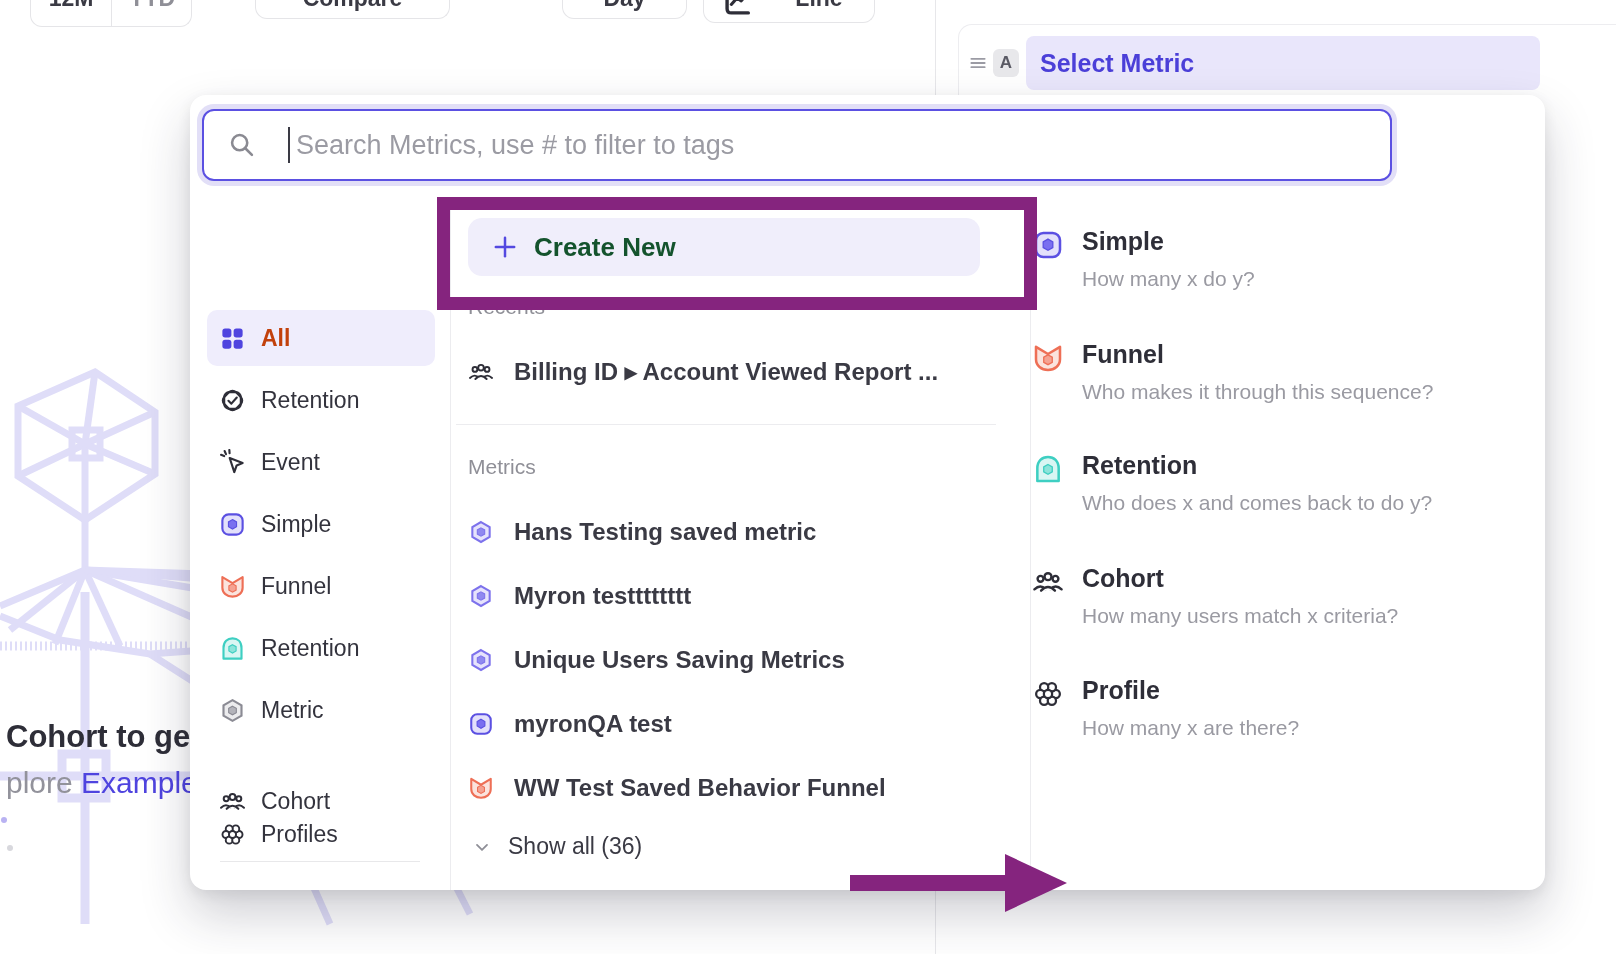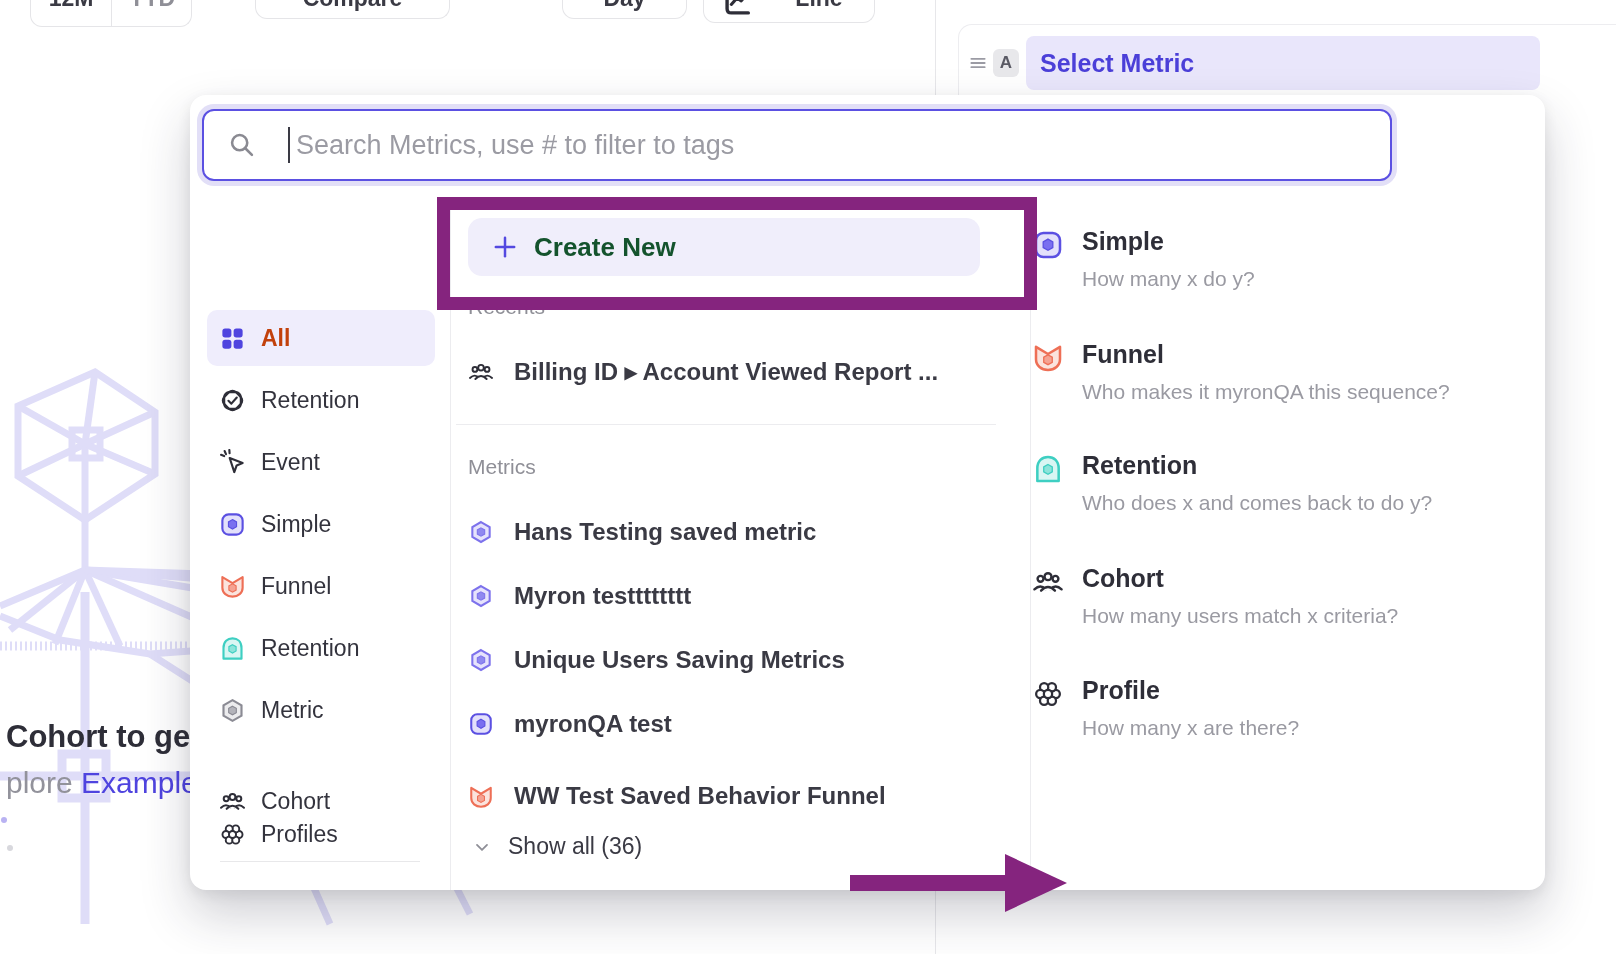--- a/index.html
+++ b/index.html
@@ -437,21 +437,21 @@
     <span class="lb" style="font-weight:600;">myronQA test</span>
   </div>
   <div class="mid-row" style="top:543px;">
     <span class="ic">
         <svg class="use">
           <use href="#sym-hex-purple"></use>
         </svg>
       </span>
     <span class="lb" style="font-weight:600;">Unique Users Saving Metrics</span>
   </div>
-  <div class="mid-row" style="top:671px;align-items:flex-end;">
+  <div class="mid-row" style="top:671px;">
     <span class="ic">
         <svg class="use">
           <use href="#sym-funnel"></use>
         </svg>
       </span>
     <span class="lb" style="font-weight:600;">WW Test Saved Behavior Funnel</span>
   </div>
 
   <div id="show-all">
     <span class="chev">
@@ -471,21 +471,21 @@
     <div class="ttl">Simple</div>
     <div class="dsc">How many x do y?</div>
   </div>
   <div class="type-row" style="top:241px;">
     <span class="ic">
         <svg class="use">
           <use href="#sym-funnel"></use>
         </svg>
       </span>
     <div class="ttl">Funnel</div>
-    <div class="dsc">Who makes it myronQA this sequence?</div>
+    <div class="dsc">Who makes it through this sequence?</div>
   </div>
   <div class="type-row" style="top:352px;">
     <span class="ic">
         <svg class="use">
           <use href="#sym-retention"></use>
         </svg>
       </span>
     <div class="ttl">Retention</div>
     <div class="dsc">Who does x and comes back to do y?</div>
   </div>

